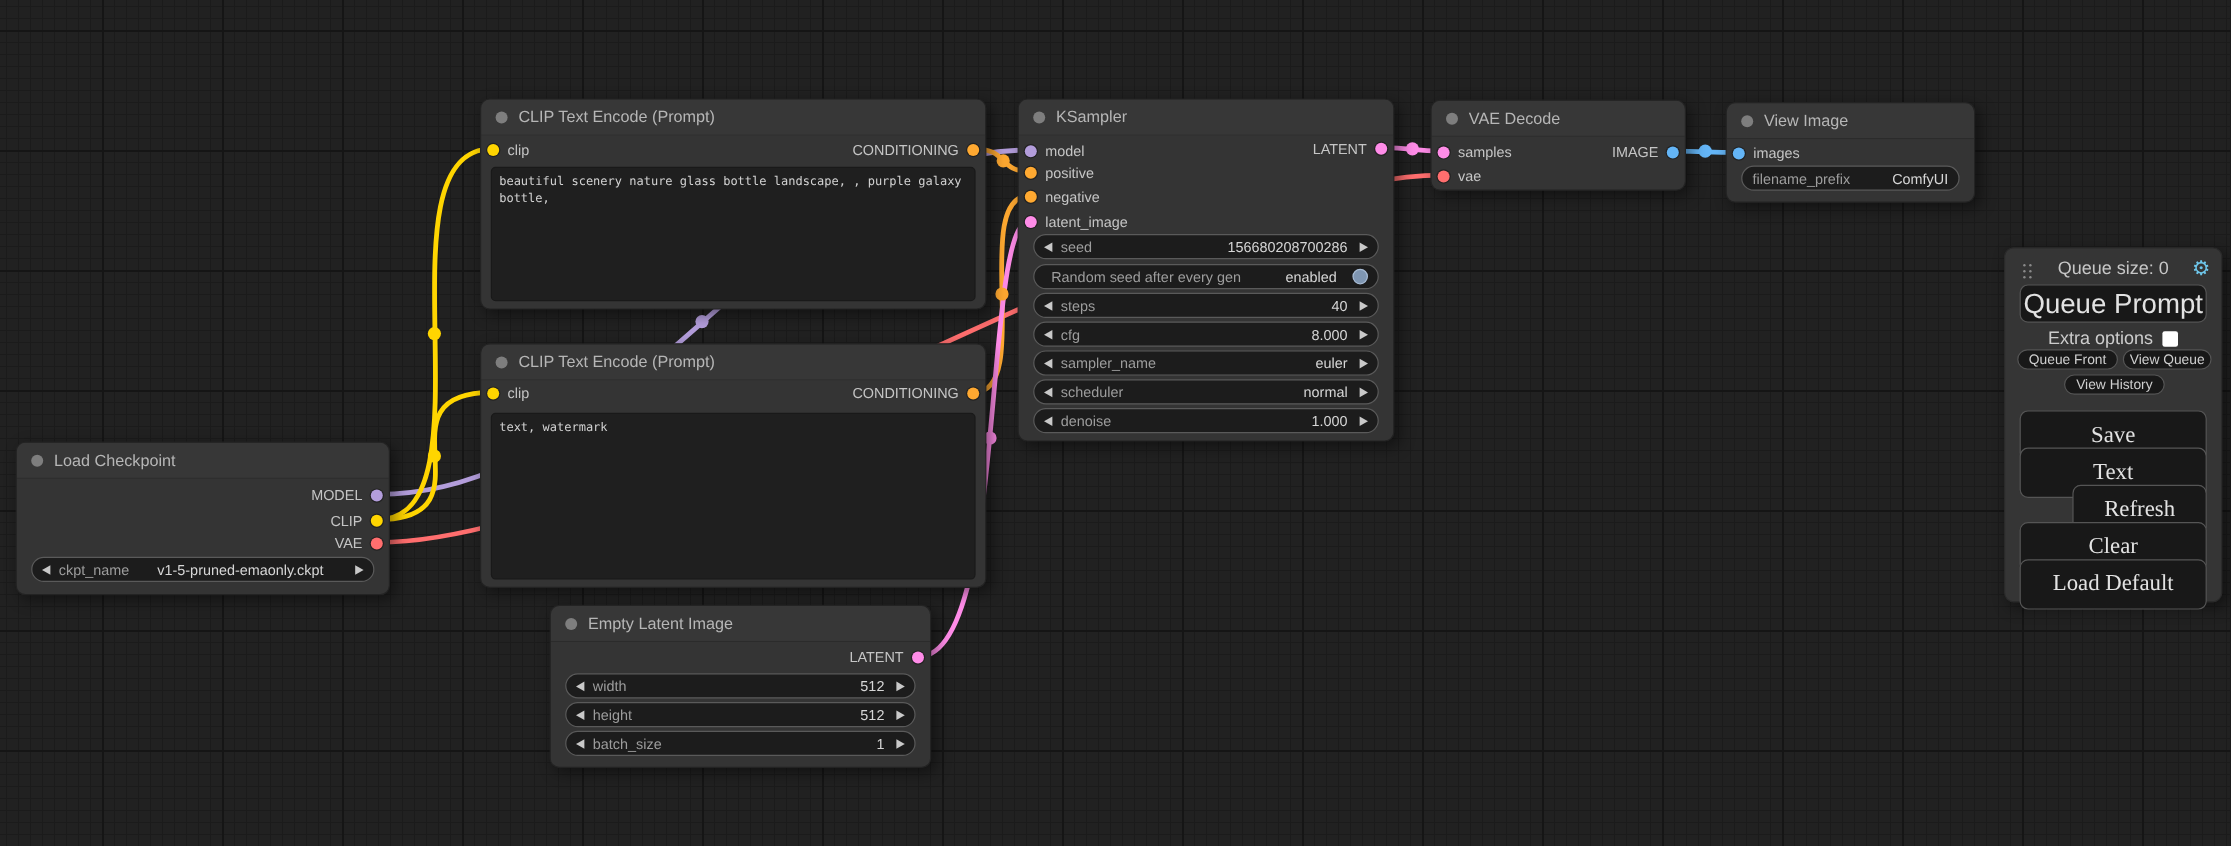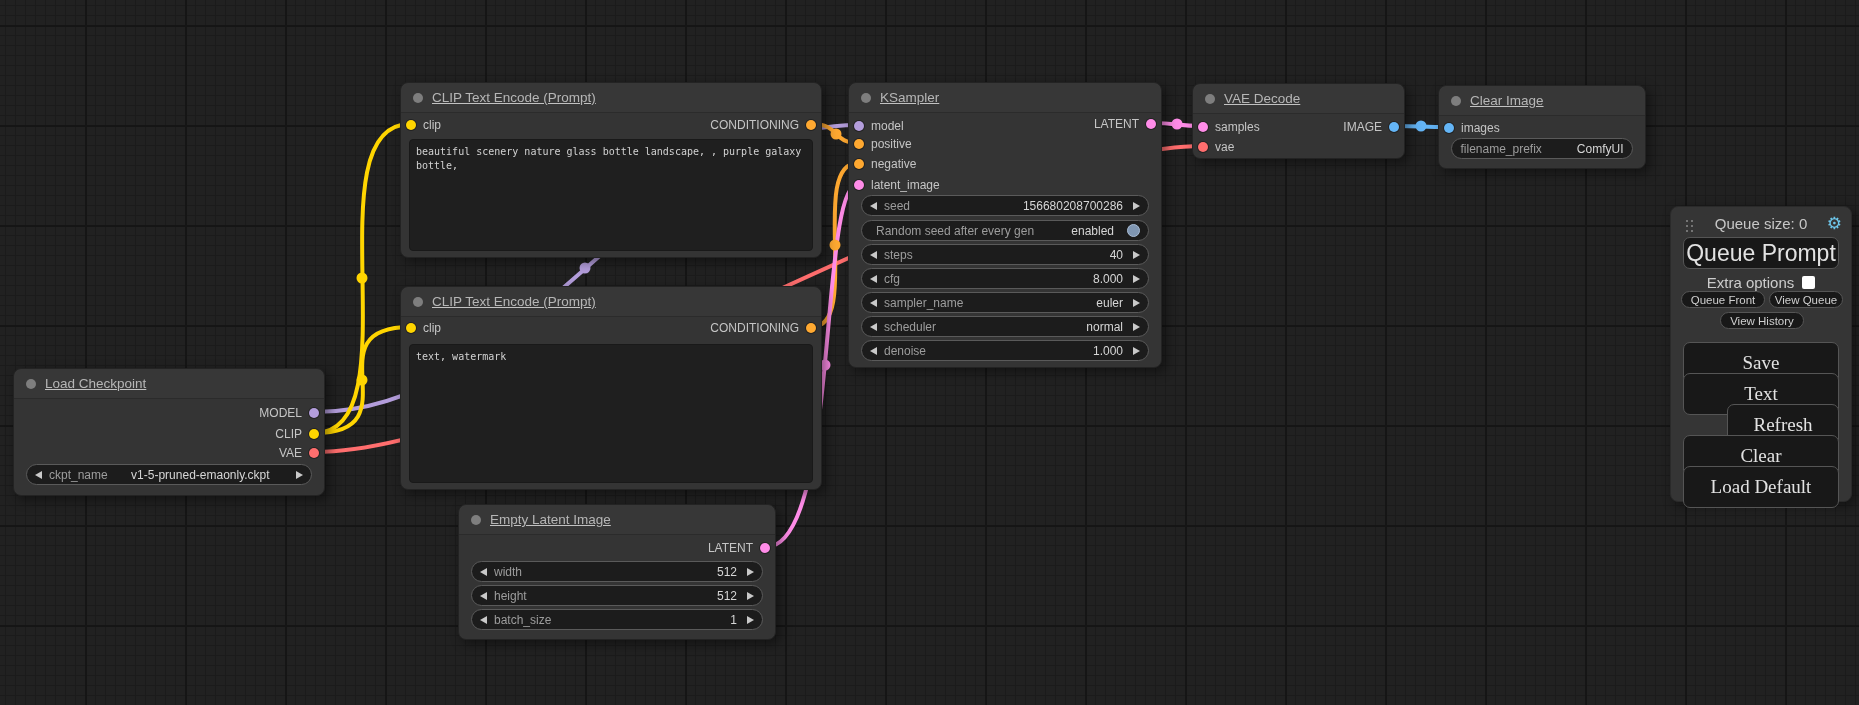--- a/index.html
+++ b/index.html
@@ -20,21 +20,20 @@
   #wires path{fill:none;stroke-width:4;stroke-linecap:round;}
 
   .node{
     position:absolute;background:#343434;border:1px solid #232323;border-radius:8px;
     box-shadow:4px 4px 12px rgba(0,0,0,.45);color:#c2c2c2;
   }
   .ntitle{
     height:30px;display:flex;align-items:center;gap:9px;padding:0 12px;
     background:rgba(255,255,255,.02);border-bottom:1px solid rgba(0,0,0,.22);
     border-radius:8px 8px 0 0;
-    text-decoration:underline;
   }
   .tdot{width:10px;height:10px;border-radius:50%;background:#7e7e7e;flex:none;}
   .ttext{font-size:13.5px;color:#b6b6b6;white-space:nowrap;}
   .slot{position:absolute;display:flex;align-items:center;gap:7px;height:14px;font-size:12px;color:#c5c5c5;white-space:nowrap;}
   .slot.in{left:5px;}
   .slot.out{right:5px;}
   .dot{width:10px;height:10px;border-radius:50%;flex:none;box-shadow:0 0 0 1px rgba(0,0,0,.35);}
   .widget{
     position:absolute;left:12px;right:12px;height:21px;
     background:#1c1c1c;border:1px solid #5a5a5a;border-radius:11px;
@@ -272,21 +271,21 @@
     </div>
     <div class="slot out" style="top:36px">
       <span>IMAGE</span>
       <span class="dot" style="background:#64B5F6"></span>
     </div>
   </div>
 
   <div class="node" style="left:1438px;top:85px;width:208px;height:84px;">
     <div class="ntitle">
       <span class="tdot"></span>
-      <span class="ttext">Clear Image</span>
+      <span class="ttext">View Image</span>
     </div>
     <div class="slot in" style="top:35px">
       <span class="dot" style="background:#64B5F6"></span>
       <span>images</span>
     </div>
     <div class="widget wcenter" style="top:52px">
       <span class="wlabel">filename_prefix</span>
       <span class="wvalue">ComfyUI</span>
     </div>
   </div>

